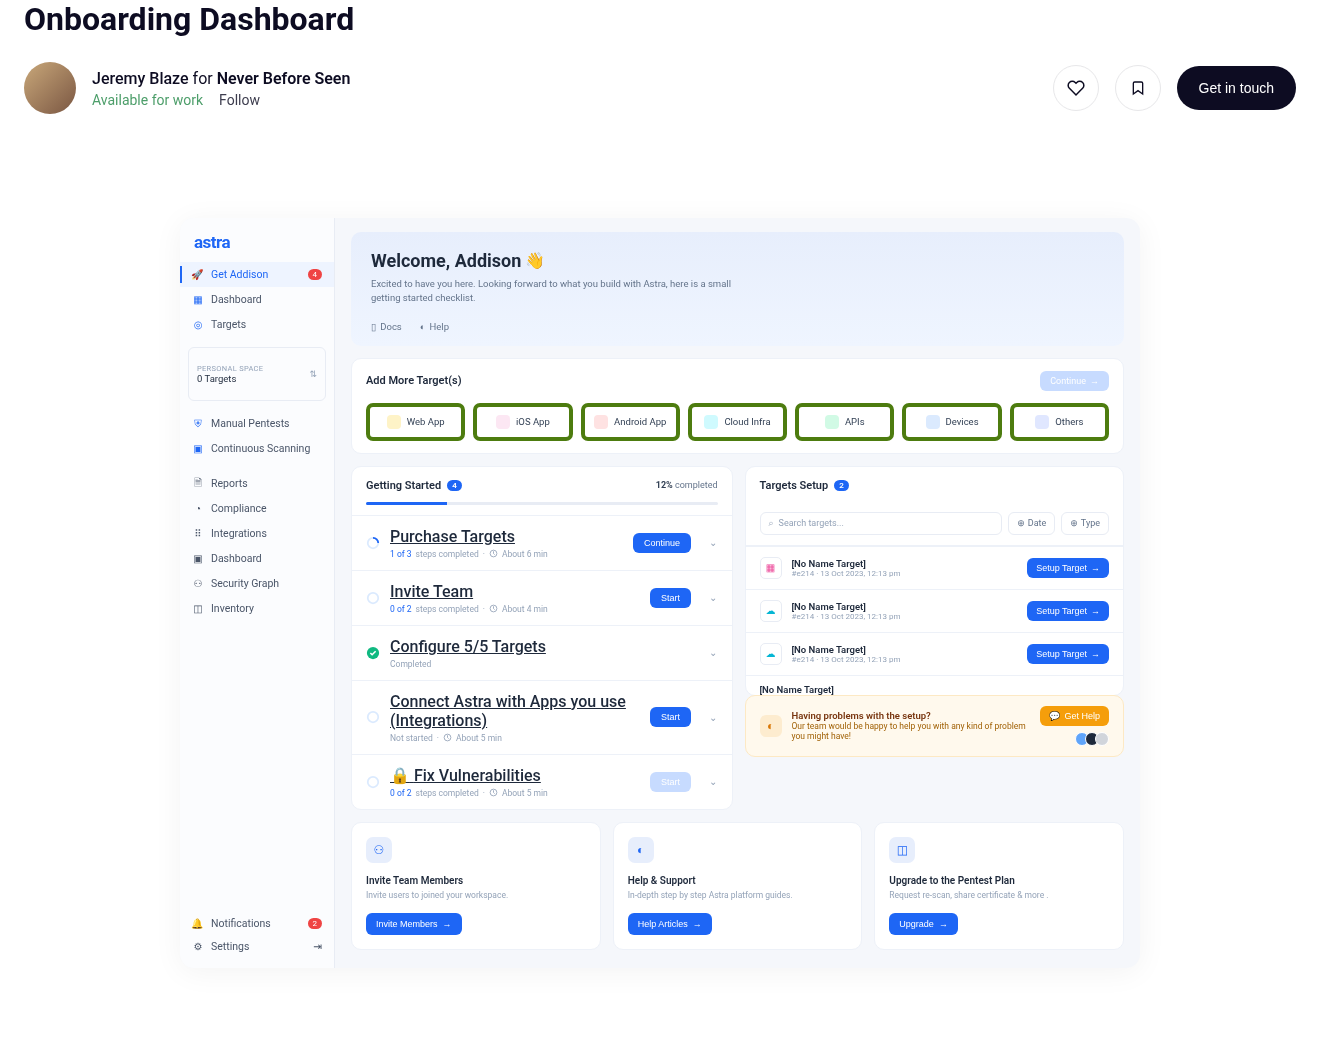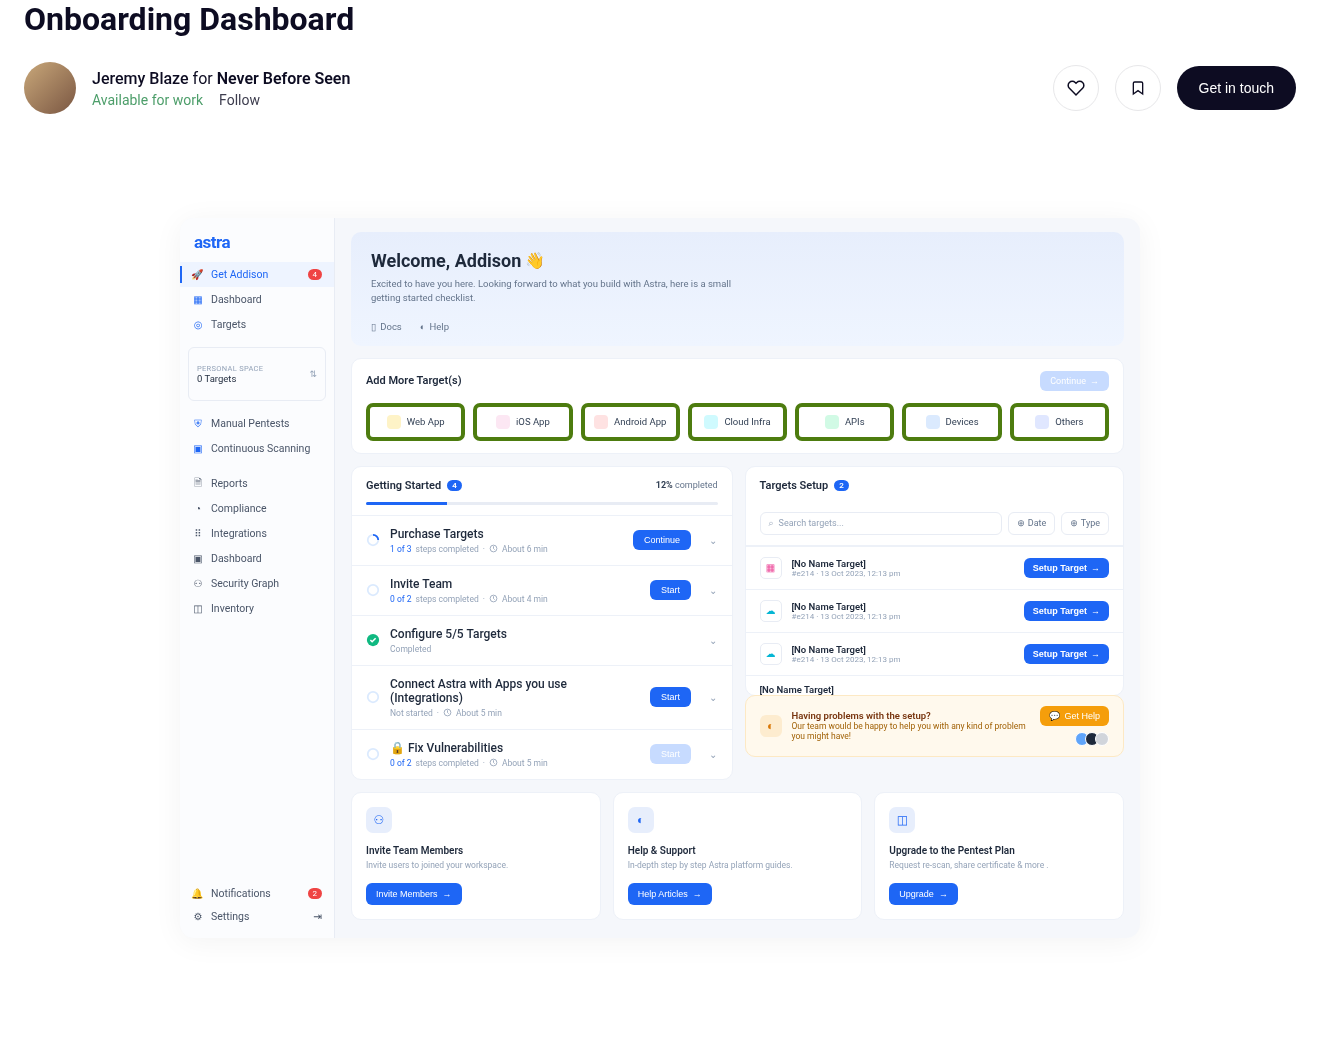--- a/index.html
+++ b/index.html
@@ -64,37 +64,37 @@
 .count-badge { background: #1e66f5; color: #fff; border-radius: 9px; font-size: 8px; padding: 1px 5px; }
 .gs-pct { font-size: 9px; color: #64748b; }
 .gs-pct b { color: #334155; }
 .progress { height: 3px; background: #e8ecf4; margin: 0 14px; border-radius: 2px; overflow: hidden; }
 .progress-fill { height: 100%; background: #1e66f5; width: 23%; }
 
 .gs-list { }
 .gs-row { border-top: 1px solid #edf1f8; padding: 11px 14px; display: flex; align-items: center; gap: 10px; }
 .gs-status { width: 14px; height: 14px; flex-shrink: 0; }
 .gs-body { flex: 1; }
-.gs-row-title { font-size: 12px; font-weight: 500; color: #1e293b; margin-bottom: 3px; }
+.gs-row-title { font-size: 16px; font-weight: 500; color: #1e293b; margin-bottom: 3px; text-decoration: underline; }
 .gs-row-sub { font-size: 8.5px; color: #94a3b8; display: flex; align-items: center; gap: 4px; }
 .gs-row-sub .blue { color: #1e66f5; }
 .gs-row-sub .ico { width: 9px; height: 9px; }
 .btn-sm { background: #1e66f5; color: #fff; font-size: 9px; padding: 5px 11px; border-radius: 6px; cursor: pointer; border: none;}
 .btn-sm.disabled { background: #c7dbff; }
 .chev { color: #94a3b8; font-size: 10px; margin-left: 8px;}
 
 .ts-search { padding: 10px 14px; display: flex; gap: 6px; border-bottom: 1px solid #edf1f8; }
 .search-box { flex: 1; border: 1px solid #e8ecf4; border-radius: 6px; padding: 5px 8px; font-size: 9px; display: flex; align-items: center; gap: 5px; color: #94a3b8; }
 .filter-btn { border: 1px solid #e8ecf4; border-radius: 6px; padding: 5px 8px; font-size: 9px; display: flex; align-items: center; gap: 3px; color: #64748b; cursor: pointer; }
 .ts-row { border-top: 1px solid #edf1f8; padding: 10px 14px; display: flex; align-items: center; gap: 10px; }
 .ts-ico { width: 22px; height: 22px; border-radius: 5px; border: 1px solid #e8ecf4; display: flex; align-items: center; justify-content: center; font-size: 10px; }
 .ts-body { flex: 1; }
 .ts-name { font-size: 9.5px; font-weight: 600; color: #1e293b; }
 .ts-meta { font-size: 8px; color: #94a3b8; }
-.ts-btn { background: #1e66f5; color: #fff; font-size: 9px; padding: 5px 9px; border-radius: 6px; cursor: pointer; display: flex; align-items: center; gap: 4px; border: none; font-weight: bold; }
+.ts-btn { background: #1e66f5; color: #fff; font-size: 9px; padding: 5px 9px; border-radius: 6px; cursor: pointer; display: flex; align-items: center; gap: 4px; border: none; }
 .ts-partial { border-top: 1px solid #edf1f8; padding: 8px 14px 0; font-size: 9.5px; font-weight: 600; color: #1e293b; }
 
 .help-strip { margin-top: -1px; background: #fff9ed; border: 1px solid #fde9c4; border-radius: 10px; padding: 10px 14px; display: flex; align-items: center; gap: 10px; position: relative; z-index: 2; }
 .help-ico { width: 22px; height: 22px; border-radius: 6px; background: #fdeccf; display: flex; align-items: center; justify-content: center; color: #d97706; font-size: 12px; }
 .help-body { flex: 1; }
 .help-title { font-size: 9.5px; font-weight: 600; color: #78350f; }
 .help-sub { font-size: 8.5px; color: #a16207; }
 .help-btn { background: #f59e0b; color: #fff; font-size: 9px; padding: 5px 9px; border-radius: 6px; cursor: pointer; display: flex; align-items: center; gap: 4px; border: none;}
 .avatars-stack { display: flex; margin-left: 6px; }
 .mini-av { width: 14px; height: 14px; border-radius: 50%; border: 1px solid #fff; margin-left: -4px; }

